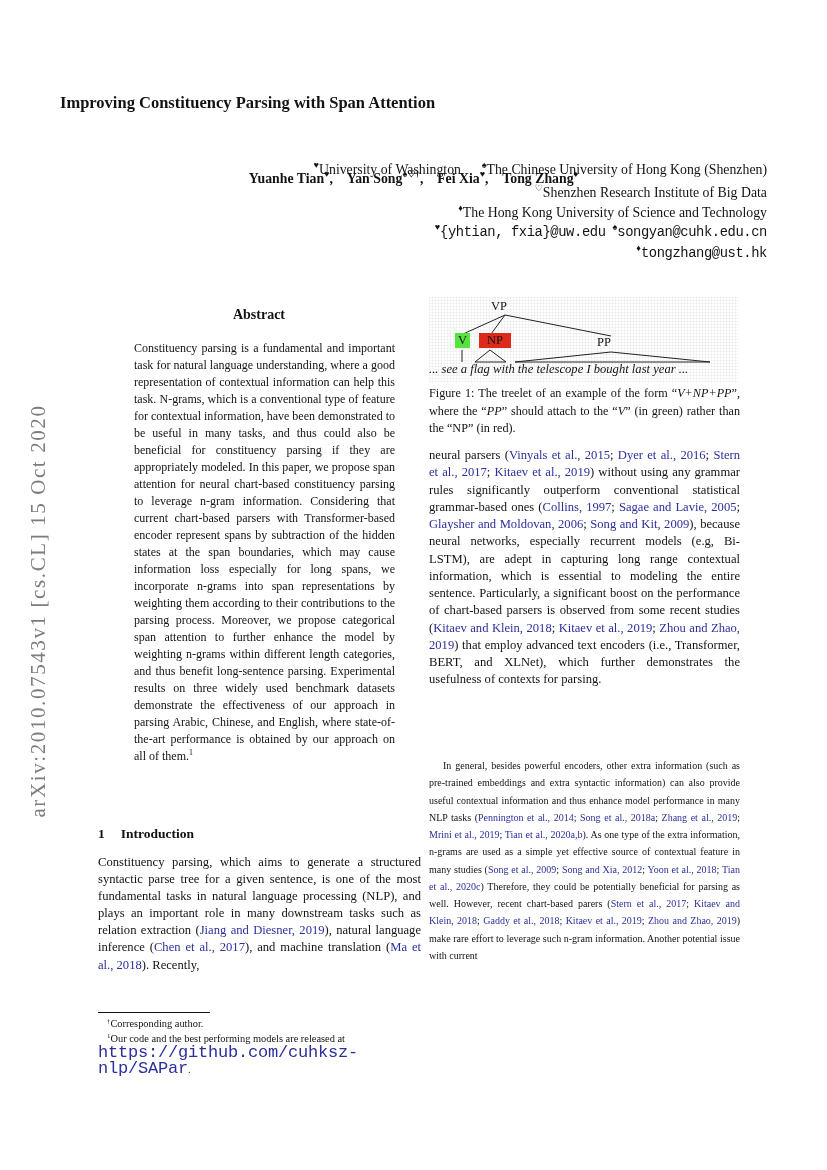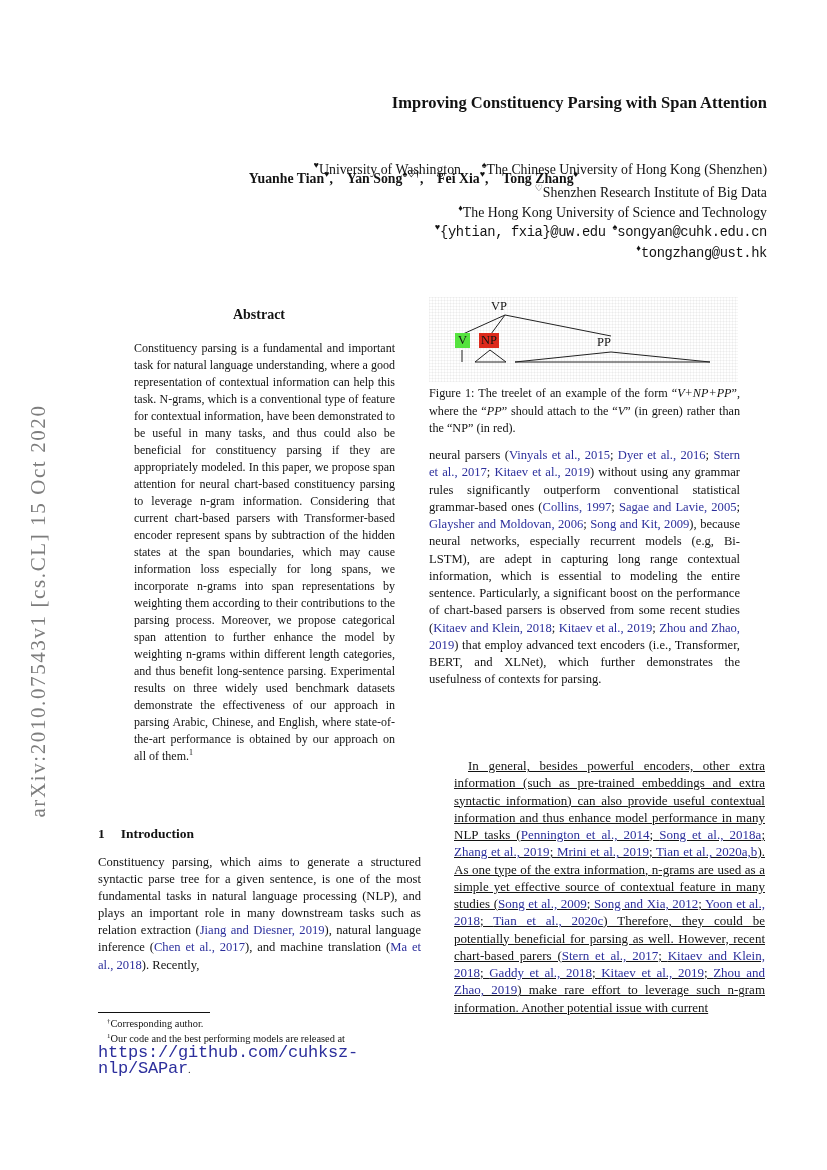--- a/index.html
+++ b/index.html
@@ -29,21 +29,21 @@
     text-align: center;
     font-size: 21px;
     letter-spacing: 1.6px;
     color: var(--sidebar);
     white-space: nowrap;
   }
 
   
   #paper-title {
     top: 93px; left: 60px; width: 707px;
-    text-align: right;
+    text-align: left;
     font-size: 16.5px; font-weight: bold;
   }
   #authors-line {
     top: 139px; left: 60px; width: 707px;
     text-align: center;
     font-size: 13.8px; font-weight: bold;
     white-space: pre-wrap;
     margin-top: 32px;
   }
   .center-line {
@@ -101,44 +101,43 @@
   }
   #figure-1 svg { position: absolute; left: 0; top: 0; }
   .tree-label {
     position: absolute;
     font-size: 12.5px;
     text-align: left;
     line-height: 15px;
   }
   #tree-node-vp { left: 62px; top: 2px; width: 28px; }
   #tree-node-v  { left: 26px; top: 36px; padding: 0 3px; background: var(--green); }
-  #tree-node-np { left: 50px; top: 36px; padding: 0 2px; background: var(--red); }
+  #tree-node-np { left: 50px; top: 36px; padding: 0 8px; background: var(--red); }
   #tree-node-pp { left: 168px; top: 38px; width: 28px; }
   #example-sentence {
     left: 0; top: 65px; width: 309px;
     font-style: italic;
     font-size: 12.6px;
     font-weight: 500;
   }
   #figure-caption {
     top: 385px; left: 429px; width: 311px;
     font-size: 12.2px; line-height: 17.5px;
     text-align: justify;
   }
   #right-col-para-1 {
     top: 447px; left: 429px; width: 311px;
     font-size: 12.6px; line-height: 17.25px;
     text-align: justify;
   }
   #right-col-para-2 {
-    top: 757px; left: 454px; width: 311px;
-    font-size: 13px; line-height: 17.25px;
+    top: 757px; left: 429px; width: 311px;
+    font-size: 10px; line-height: 17.25px;
     text-align: justify;
     text-indent: 14px;
-    text-decoration: underline;
   }
 
   
   .seg-plain { }
   .seg-cite { color: var(--cite); }
   .seg-italic { font-style: italic; }
   .seg-sup { vertical-align: super; font-size: 66%; line-height: 0; }
   .seg-mono {
     font-family: "Liberation Mono", monospace;
     font-size: 13.8px; letter-spacing: -0.4px;
@@ -183,18 +182,19 @@
     <line x1="76" y1="18" x2="62" y2="37" stroke="#222" stroke-width="1"></line>
     <line x1="76" y1="18" x2="182" y2="39" stroke="#222" stroke-width="1"></line>
     <line x1="33" y1="53" x2="33" y2="65" stroke="#222" stroke-width="1"></line>
     <path d="M61 53 L46 65 L77 65 Z" fill="none" stroke="#222" stroke-width="1"></path>
     <path d="M182 55 L86 65 L281 65 Z" fill="none" stroke="#222" stroke-width="1"></path>
   </svg>
   <div class="tree-label" id="tree-node-vp">VP</div>
   <div class="tree-label" id="tree-node-v">V</div>
   <div class="tree-label" id="tree-node-np">NP</div>
   <div class="tree-label" id="tree-node-pp">PP</div>
+  <div class="tree-label" id="example-sentence">... see a flag with the telescope I bought last year ...</div>
 </div>
 
 <div class="abs" id="figure-caption"><span class="seg-plain">Figure 1:  The treelet of an example of the form “</span><span class="seg-italic">V+NP+PP</span><span class="seg-plain">”, where the “</span><span class="seg-italic">PP</span><span class="seg-plain">” should attach to the “</span><span class="seg-italic">V</span><span class="seg-plain">” (in green) rather than the “NP” (in red).</span></div>
 
 <div class="abs" id="right-col-para-1"><span class="seg-plain">neural parsers (</span><span class="seg-cite">Vinyals et al., 2015</span><span class="seg-plain">; </span><span class="seg-cite">Dyer et al., 2016</span><span class="seg-plain">; </span><span class="seg-cite">Stern et al., 2017</span><span class="seg-plain">; </span><span class="seg-cite">Kitaev et al., 2019</span><span class="seg-plain">) without using any grammar rules significantly outperform conventional statistical grammar-based ones (</span><span class="seg-cite">Collins, 1997</span><span class="seg-plain">; </span><span class="seg-cite">Sagae and Lavie, 2005</span><span class="seg-plain">; </span><span class="seg-cite">Glaysher and Moldovan, 2006</span><span class="seg-plain">; </span><span class="seg-cite">Song and Kit, 2009</span><span class="seg-plain">), because neural networks, especially recurrent models (e.g, Bi-LSTM), are adept in capturing long range contextual information, which is essential to modeling the entire sentence. Particularly, a significant boost on the performance of chart-based parsers is observed from some recent studies (</span><span class="seg-cite">Kitaev and Klein, 2018</span><span class="seg-plain">; </span><span class="seg-cite">Kitaev et al., 2019</span><span class="seg-plain">; </span><span class="seg-cite">Zhou and Zhao, 2019</span><span class="seg-plain">) that employ advanced text encoders (i.e., Transformer, BERT, and XLNet), which further demonstrates the usefulness of contexts for parsing.</span></div>
 <div class="abs" id="right-col-para-2"><span class="seg-plain">In general, besides powerful encoders, other extra information (such as pre-trained embeddings and extra syntactic information) can also provide useful contextual information and thus enhance model performance in many NLP tasks (</span><span class="seg-cite">Pennington et al., 2014</span><span class="seg-plain">; </span><span class="seg-cite">Song et al., 2018a</span><span class="seg-plain">; </span><span class="seg-cite">Zhang et al., 2019</span><span class="seg-plain">; </span><span class="seg-cite">Mrini et al., 2019</span><span class="seg-plain">; </span><span class="seg-cite">Tian et al., 2020a,b</span><span class="seg-plain">). As one type of the extra information, n-grams are used as a simple yet effective source of contextual feature in many studies (</span><span class="seg-cite">Song et al., 2009</span><span class="seg-plain">; </span><span class="seg-cite">Song and Xia, 2012</span><span class="seg-plain">; </span><span class="seg-cite">Yoon et al., 2018</span><span class="seg-plain">; </span><span class="seg-cite">Tian et al., 2020c</span><span class="seg-plain">) Therefore, they could be potentially beneficial for parsing as well. However, recent chart-based parers (</span><span class="seg-cite">Stern et al., 2017</span><span class="seg-plain">; </span><span class="seg-cite">Kitaev and Klein, 2018</span><span class="seg-plain">; </span><span class="seg-cite">Gaddy et al., 2018</span><span class="seg-plain">; </span><span class="seg-cite">Kitaev et al., 2019</span><span class="seg-plain">; </span><span class="seg-cite">Zhou and Zhao, 2019</span><span class="seg-plain">) make rare effort to leverage such n-gram information. Another potential issue with current</span></div>
 
 </body></html>

